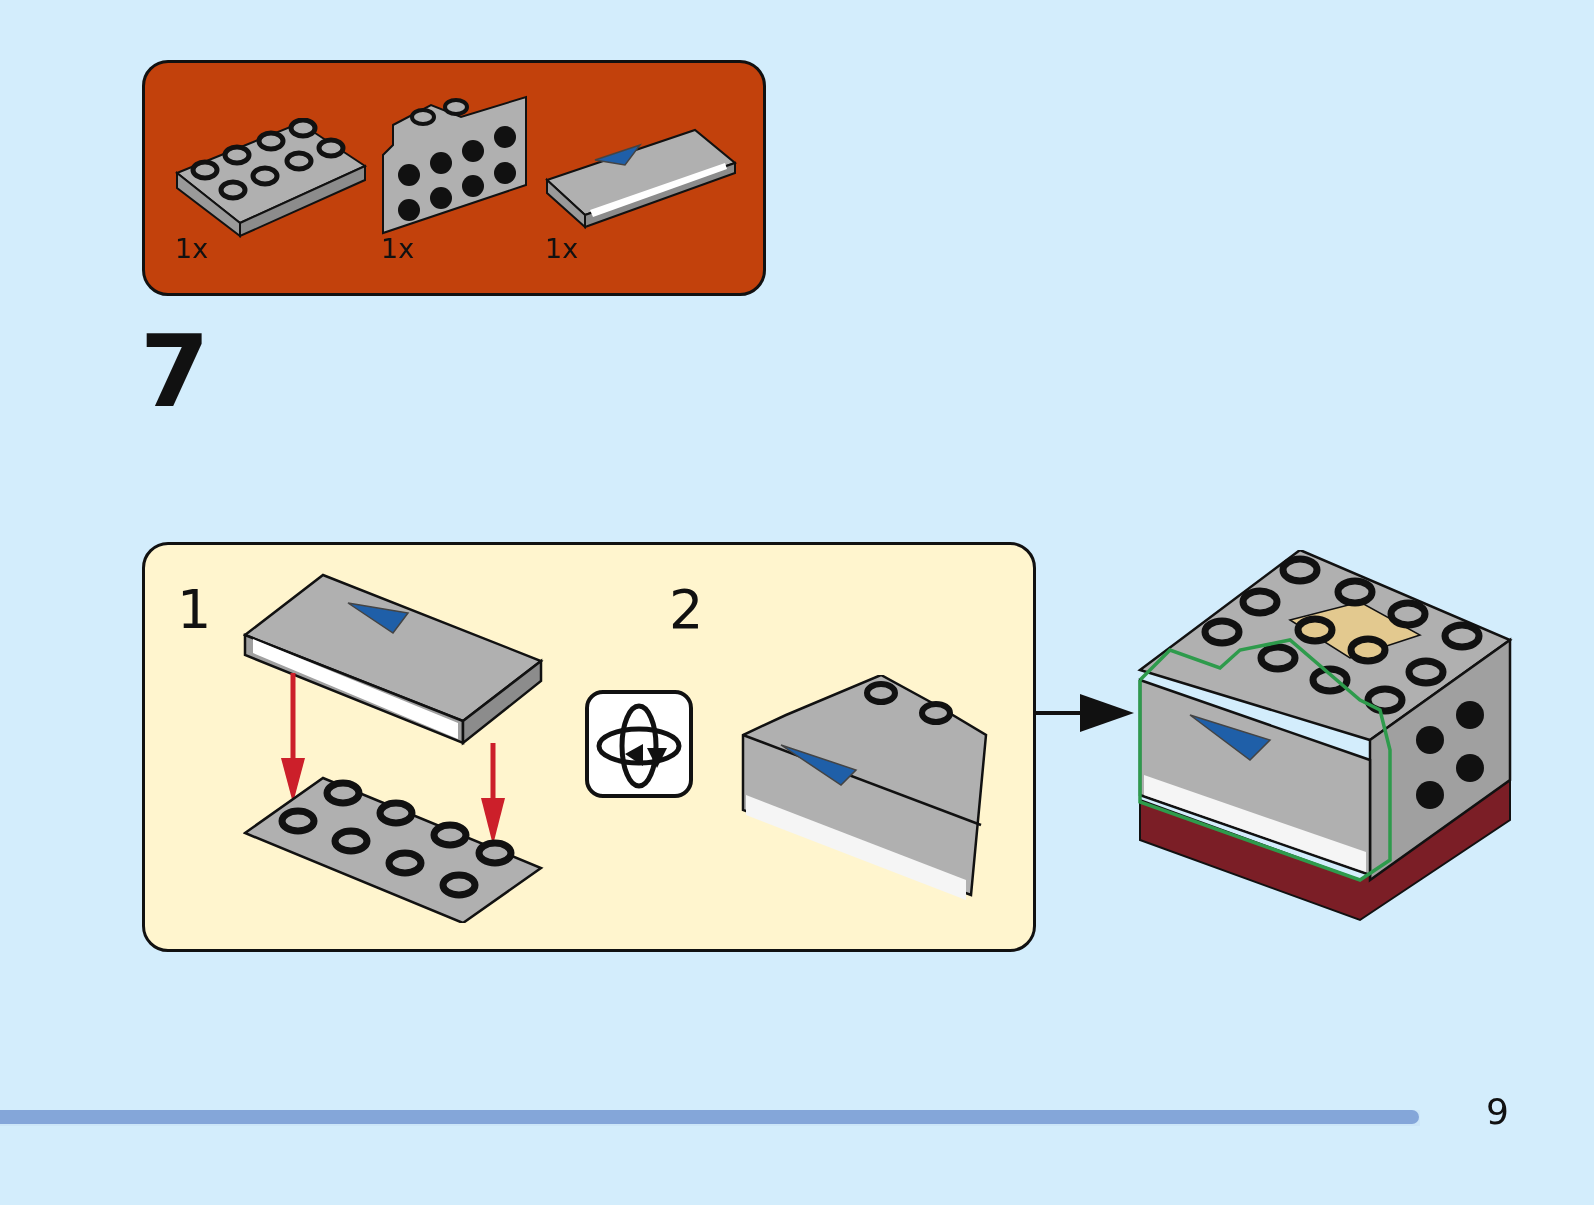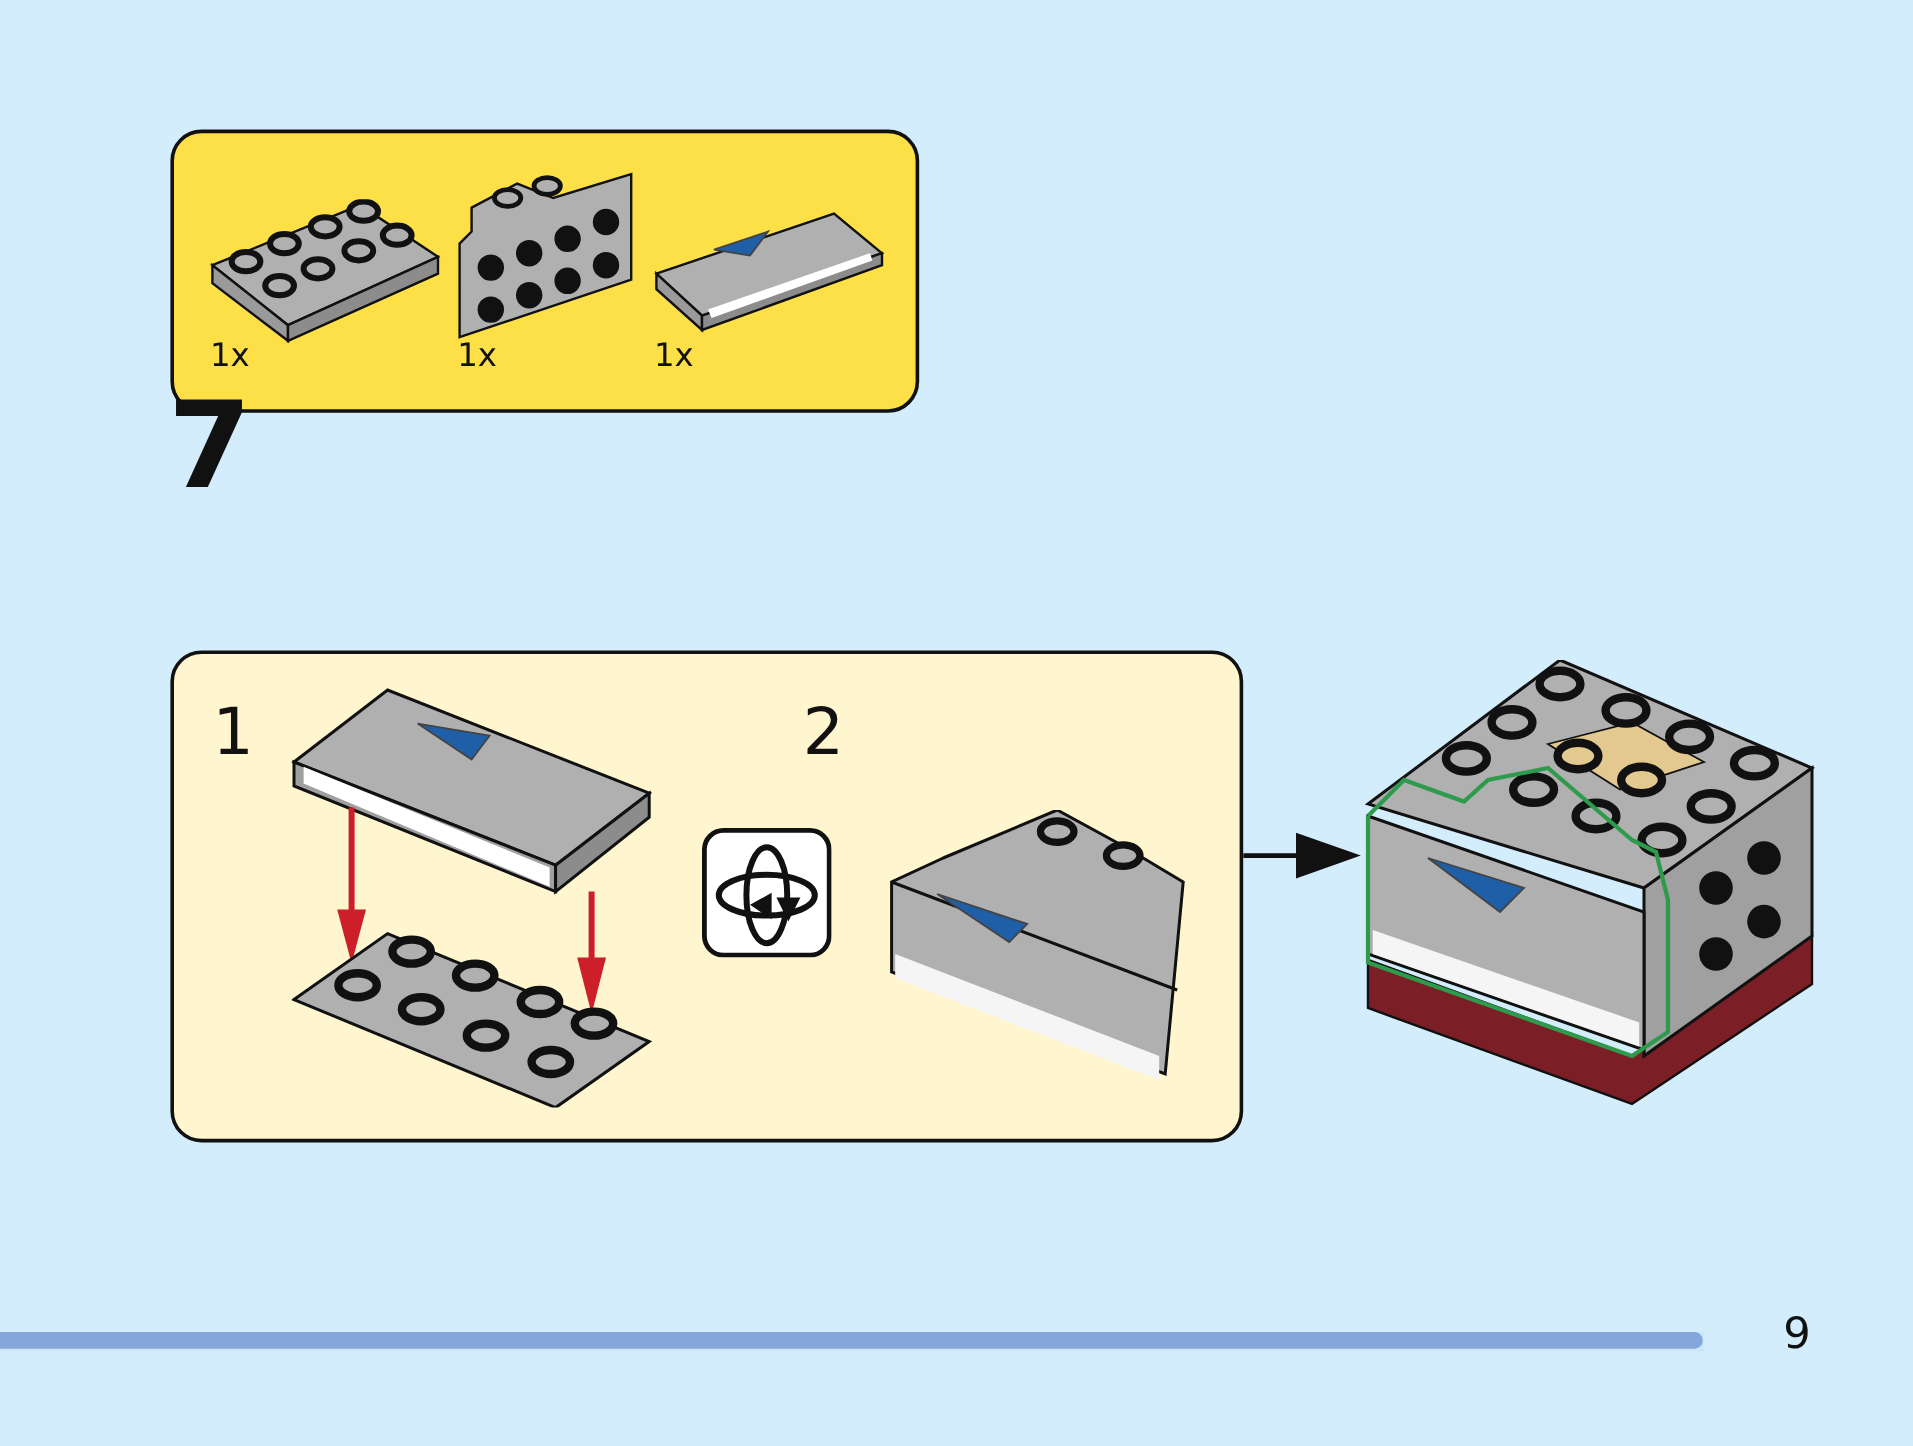--- a/index.html
+++ b/index.html
@@ -3,21 +3,21 @@
 <meta charset="utf-8">
 <style>
   html, body { margin:0; padding:0; }
   body {
     width:1594px; height:1205px; position:relative; overflow:hidden;
     background:#d3edfc;
     font-family:"DejaVu Sans", sans-serif;
   }
   .parts-box {
     position:absolute; left:142px; top:60px; width:624px; height:236px;
-    background:#fde047; border:3px solid #111; border-radius:26px; box-sizing:border-box;margin-top:48px;
+    background:#c2410c; border:3px solid #111; border-radius:26px; box-sizing:border-box;
   }
   .part { position:absolute; }
   .qty { position:absolute; font-size:27px; color:#111; }
   .step-number {
     position:absolute; left:140px; top:322px; font-size:100px; font-weight:bold; color:#111; line-height:1;
   }
   .sub-box {
     position:absolute; left:142px; top:542px; width:894px; height:410px;
     background:#fff5ce; border:3px solid #111; border-radius:26px; box-sizing:border-box;
   }

